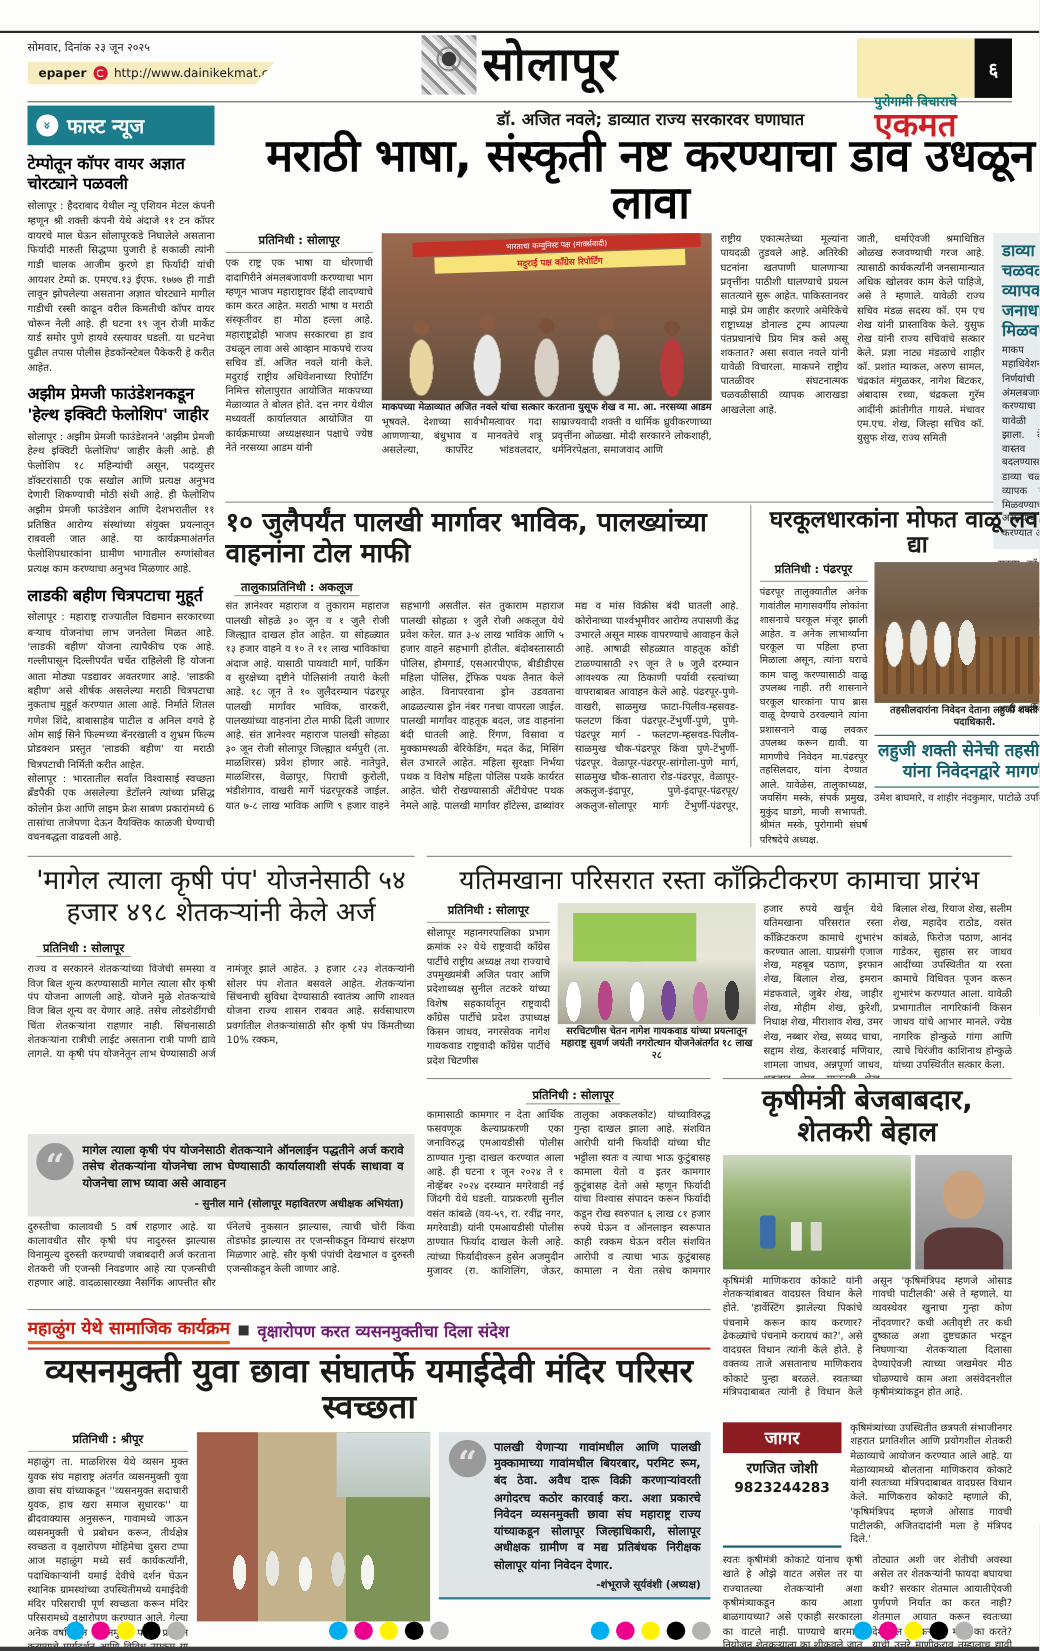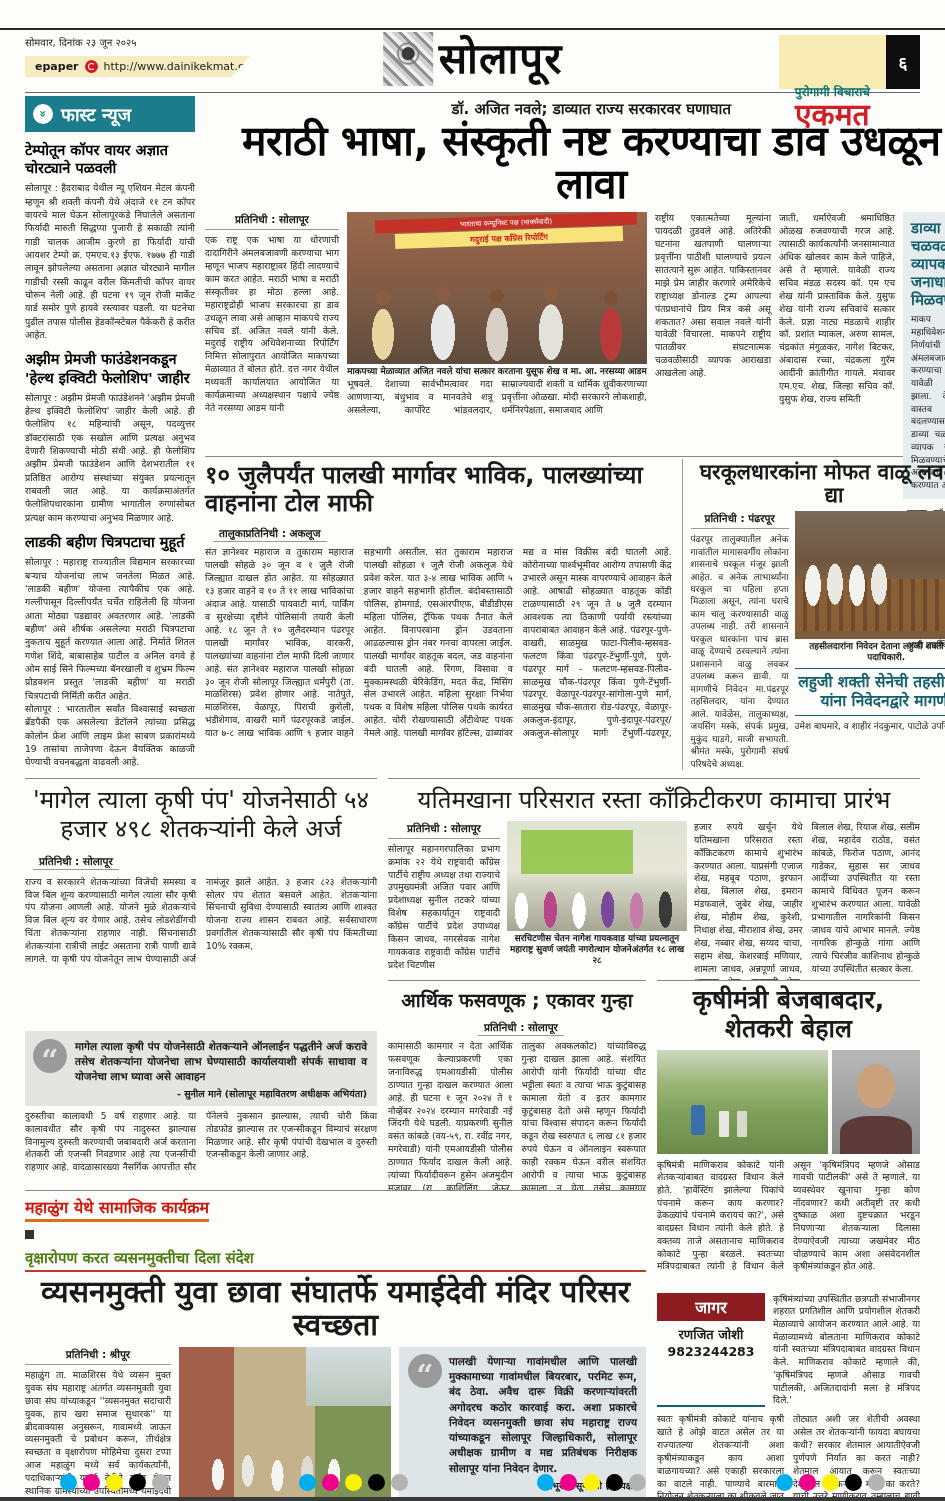--- a/index.html
+++ b/index.html
@@ -169,25 +169,25 @@
   .jagar-box { width:108px; flex:0 0 auto; text-align:center; border-bottom:2px solid #14606e; }
   .jagar-title { background:#8e1d22; color:#fff; font-size:16px; font-weight:800; padding:3px 0; }
   .jagar-author { font-size:13px; font-weight:800; padding:4px 0 1px; }
   .jagar-phone { font-size:12.5px; font-weight:800; padding-bottom:4px; }
   .jagar-side { flex:1; font-size:9.1px; line-height:1.4; text-align:justify; }
   .km-body3 { font-size:9.1px; line-height:1.42; text-align:justify; column-count:2; column-gap:9px;
               height:158px; overflow:hidden; margin-top:4px; }
 
   
   .vyasan { grid-column:1/3; grid-row:3; }
-  .vy-labels { display:flex; align-items:flex-start; gap:8px; padding:2px 0 3px;flex-direction:column; }
+  .vy-labels { display:flex; align-items:center; gap:8px; padding:2px 0 3px; }
   .vy-label { color:#cc1a0e; font-size:16px; font-weight:900; border-bottom:3px solid #e06a1e;
               padding-bottom:1px; }
   .vy-sq { width:9px; height:9px; background:#333; flex:0 0 auto; }
-  .vy-sublabel { font-size:15px; font-weight:800; color:#4d7c0f; }
+  .vy-sublabel { font-size:15px; font-weight:800; color:#701a75; }
   .vy-rule { border-bottom:2px solid #c0392b; margin-bottom:2px; }
   .h4 { text-align:center; font-size:30px; font-weight:900; line-height:1.1; margin:3px 0 6px; }
   .vy-row { display:flex; gap:8px; }
   .vy-c1 { width:146px; flex:0 0 auto; }
   .vy-center { width:212px; flex:0 0 auto; }
   .photo-vyasan { height:172px; background:
       linear-gradient(90deg,#a2604a 0 26%, #c4b28c 26% 64%, #7d9456 64% 100%); }
   .photo-vyasan::before { content:""; position:absolute; right:0; top:0; width:40%; height:34%;
       background:linear-gradient(180deg,#d5dde0,#b9c6ba); }
   .photo-vyasan::after { content:""; position:absolute; bottom:10%; left:10%; width:70%; height:40%;
@@ -250,21 +250,21 @@
       </div>
       <div class="fn-item">
         <h3>अझीम प्रेमजी फाउंडेशनकडून 'हेल्थ इक्विटी फेलोशिप' जाहीर</h3>
         <p>सोलापूर : अझीम प्रेमजी फाउंडेशनने 'अझीम प्रेमजी हेल्थ इक्विटी फेलोशिप' जाहीर केली आहे. ही फेलोशिप १८ महिन्यांची असून, पदव्युत्तर डॉक्टरांसाठी एक सखोल आणि प्रत्यक्ष अनुभव देणारी शिकण्याची मोठी संधी आहे. ही फेलोशिप अझीम प्रेमजी फाउंडेशन आणि देशभरातील ११ प्रतिष्ठित आरोग्य संस्थांच्या संयुक्त प्रयत्नातून राबवली जात आहे. या कार्यक्रमाअंतर्गत फेलोशिपधारकांना ग्रामीण भागातील रुग्णांसोबत प्रत्यक्ष काम करण्याचा अनुभव मिळणार आहे.</p>
       </div>
       <div class="fn-item">
         <h3>लाडकी बहीण चित्रपटाचा मुहूर्त</h3>
         <p>सोलापूर : महाराष्ट्र राज्यातील विद्यमान सरकारच्या बऱ्याच योजनांचा लाभ जनतेला मिळत आहे. 'लाडकी बहीण' योजना त्यापैकीच एक आहे. गल्लीपासून दिल्लीपर्यंत चर्चेत राहिलेली हि योजना आता मोठ्या पडद्यावर अवतरणार आहे. 'लाडकी बहीण' असे शीर्षक असलेल्या मराठी चित्रपटाचा नुकताच मुहूर्त करण्यात आला आहे. निर्माते शितल गणेश शिंदे, बाबासाहेब पाटील व अनिल वगवे हे ओम साई सिने फिल्मच्या बॅनरखाली व शुभ्रम फिल्म प्रोडक्शन प्रस्तुत 'लाडकी बहीण' या मराठी चित्रपटाची निर्मिती करीत आहेत.</p>
       </div>
       <div class="fn-item">
-        <p>सोलापूर : भारतातील सर्वांत विश्वासाई स्वच्छता ब्रँडपैकी एक असलेल्या डेटॉलने त्यांच्या प्रसिद्ध कोलोन फ्रेश आणि लाइम फ्रेश साबण प्रकारांमध्ये 19 तासांचा ताजेपणा देऊन वैयक्तिक काळजी घेण्याची वचनबद्धता वाढवली आहे.</p>
+        <p>सोलापूर : भारतातील सर्वांत विश्वासाई स्वच्छता ब्रँडपैकी एक असलेल्या डेटॉलने त्यांच्या प्रसिद्ध कोलोन फ्रेश आणि लाइम फ्रेश साबण प्रकारांमध्ये 6 तासांचा ताजेपणा देऊन वैयक्तिक काळजी घेण्याची वचनबद्धता वाढवली आहे.</p>
       </div>
     </aside>
 
     <div>
       <div class="kicker">डॉ. अजित नवले; डाव्यात राज्य सरकारवर घणाघात</div>
       <h1 class="main-headline">मराठी भाषा, संस्कृती नष्ट करण्याचा डाव उधळून लावा</h1>
 
       <section class="lead">
         <div class="lead-c1 smallcol">
           <div class="byline">प्रतिनिधी : सोलापूर</div>
@@ -339,21 +339,20 @@
         </div>
         <div class="yt-center">
           <div class="photo photo-yatim"></div>
           <div class="caption">सरचिटणीस चेतन नागेश गायकवाड यांच्या प्रयत्नातून महाराष्ट्र सुवर्ण जयंती नगरोत्थान योजनेअंतर्गत १८ लाख २८</div>
         </div>
         <div class="yt-right">हजार रुपये खर्चून येथे यतिमखाना परिसरात रस्ता काँक्रिटकरण कामाचे शुभारंभ करण्यात आला. याप्रसंगी एजाज शेख, महबूब पठाण, इरफान शेख, बिलाल शेख, इमरान मंडफवाले, जुबेर शेख, जाहीर शेख, मोहीम शेख, कुरेशी, निधाक्ष शेख, मीराशाव शेख, उमर शेख, नब्बार शेख, सय्यद चाचा, सद्दाम शेख, केशरबाई मणियार, शामला जाधव, अन्नपूर्णा जाधव, शहजाद शेख, मालनबी शेख, बिलाल शेख, रियाज शेख, सलीम शेख, महादेव राठोड, वसंत कांबळे, फिरोज पठाण, आनंद गाडेकर, सुहास सर जाधव आदींच्या उपस्थितीत या रस्ता कामाचे विधिवत पूजन करून शुभारंभ करण्यात आला. यावेळी प्रभागातील नागरिकांनी किसन जाधव यांचे आभार मानले. ज्येष्ठ नागरिक होन्कुळे गांगा आणि त्याचे चिरंजीव काशिनाथ होन्कुळे यांच्या उपस्थितीत सत्कार केला.</div>
       </div>
     </section>
 
     <section class="sec fraud">
-      <h2 class="h3b">आर्थिक फसवणूक ; एकावर गुन्हा</h2>
       <div style="text-align:center;"><span class="byline-l">प्रतिनिधी : सोलापूर</span></div>
       <div class="fraud-body">कामासाठी कामगार न देता आर्थिक फसवणूक केल्याप्रकरणी एका जनाविरुद्ध एमआयडीसी पोलीस ठाण्यात गुन्हा दाखल करण्यात आला आहे. ही घटना १ जून २०२४ ते १ नोव्हेंबर २०२४ दरम्यान मगरेवाडी नई जिंदगी येथे घडली. याप्रकरणी सुनील वसंत कांबळे (वय-५९, रा. रवींद्र नगर, मगरेवाडी) यांनी एमआयडीसी पोलीस ठाण्यात फिर्याद दाखल केली आहे. त्यांच्या फिर्यादीवरून हुसेन अजमुदीन मुजावर (रा. काशिलिंग, जेऊर, तालुका अक्कलकोट) यांच्याविरुद्ध गुन्हा दाखल झाला आहे. संशयित आरोपी यांनी फिर्यादी यांच्या घीट भट्टीला स्वतः व त्याचा भाऊ कुटुंबासह कामाला येतो व इतर कामगार कुटुंबासह देतो असे म्हणून फिर्यादी यांचा विश्वास संपादन करून फिर्यादी कडून रोख स्वरुपात ६ लाख ८१ हजार रुपये घेऊन व ऑनलाइन स्वरूपात काही रक्कम घेऊन वरील संशयित आरोपी व त्याचा भाऊ कुटुंबासह कामाला न येता तसेच कामगार कामासाठी न देता फिर्यादी यांची आर्थिक फसवणूक केल्याचे फिर्यादीत म्हटले आहे.</div>
     </section>
 
     <section class="sec krushimantri">
       <h2 class="h3c">कृषीमंत्री बेजबाबदार, शेतकरी बेहाल</h2>
       <div class="km-photos">
         <div class="photo photo-farmer"></div>
         <div class="photo photo-portrait"></div>
       </div>

